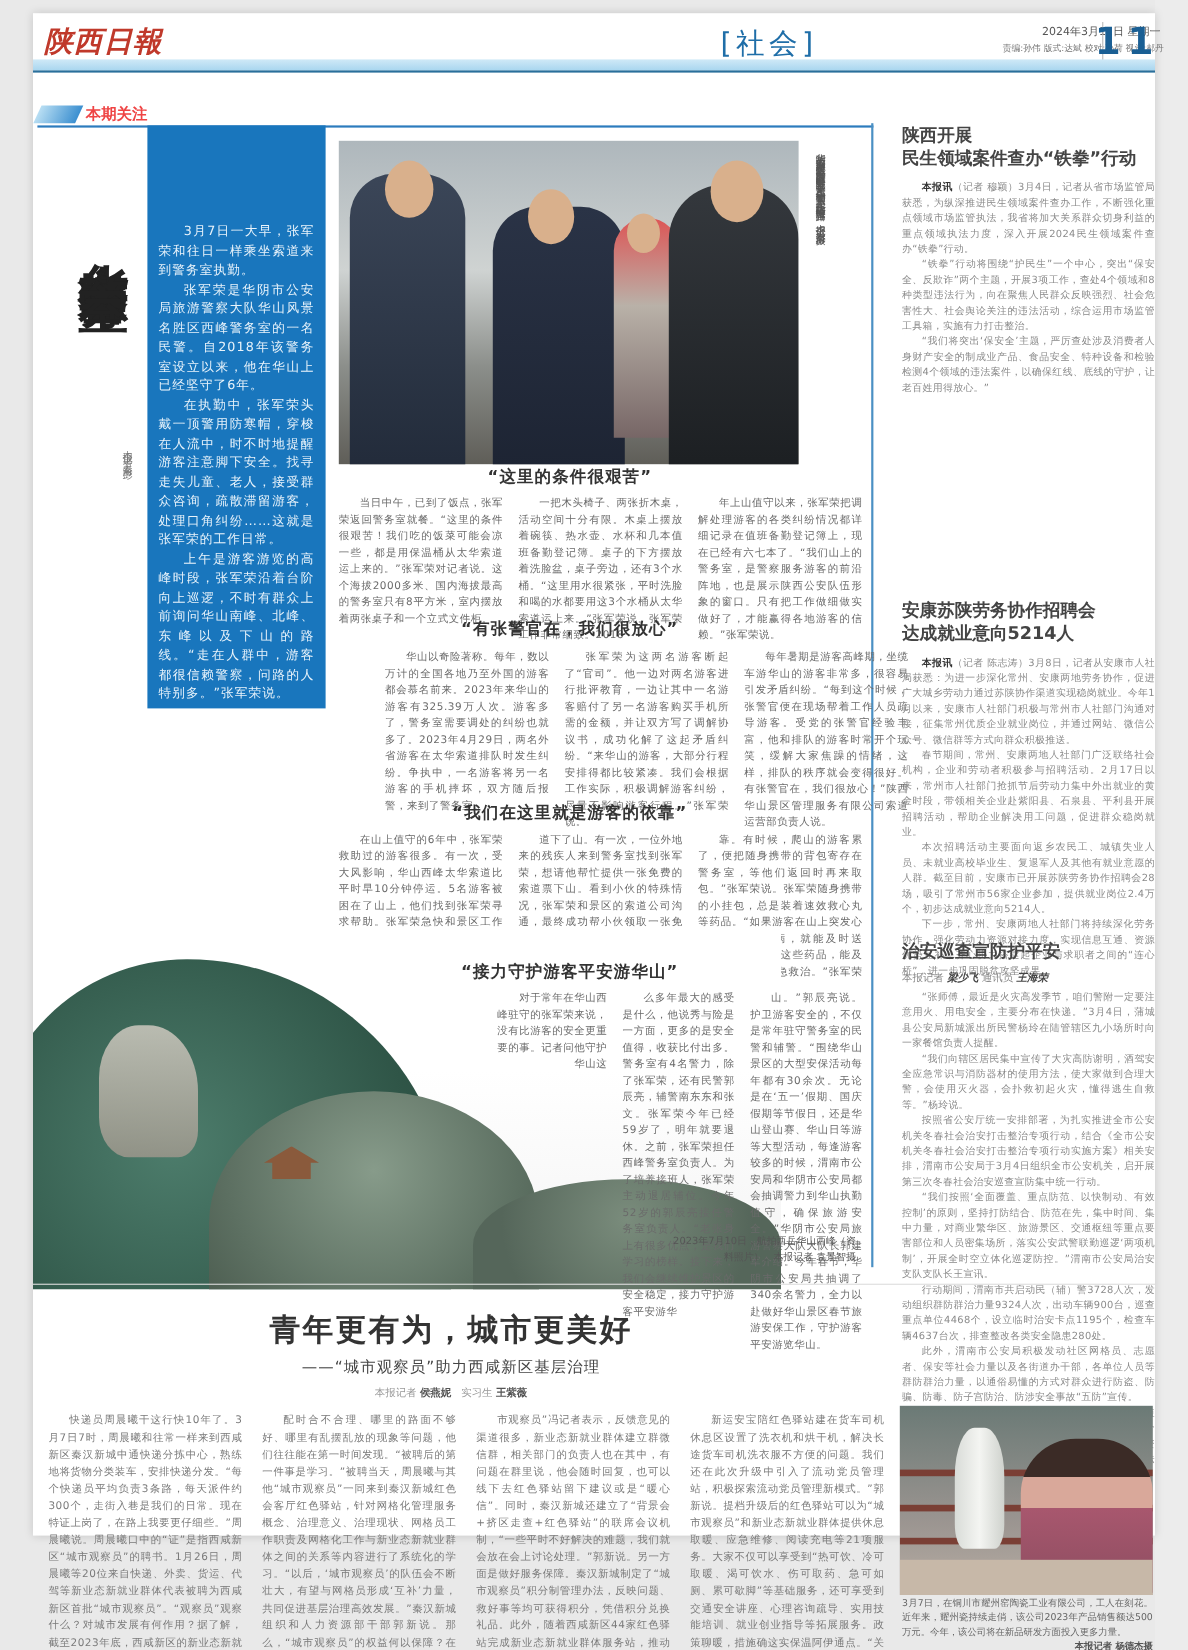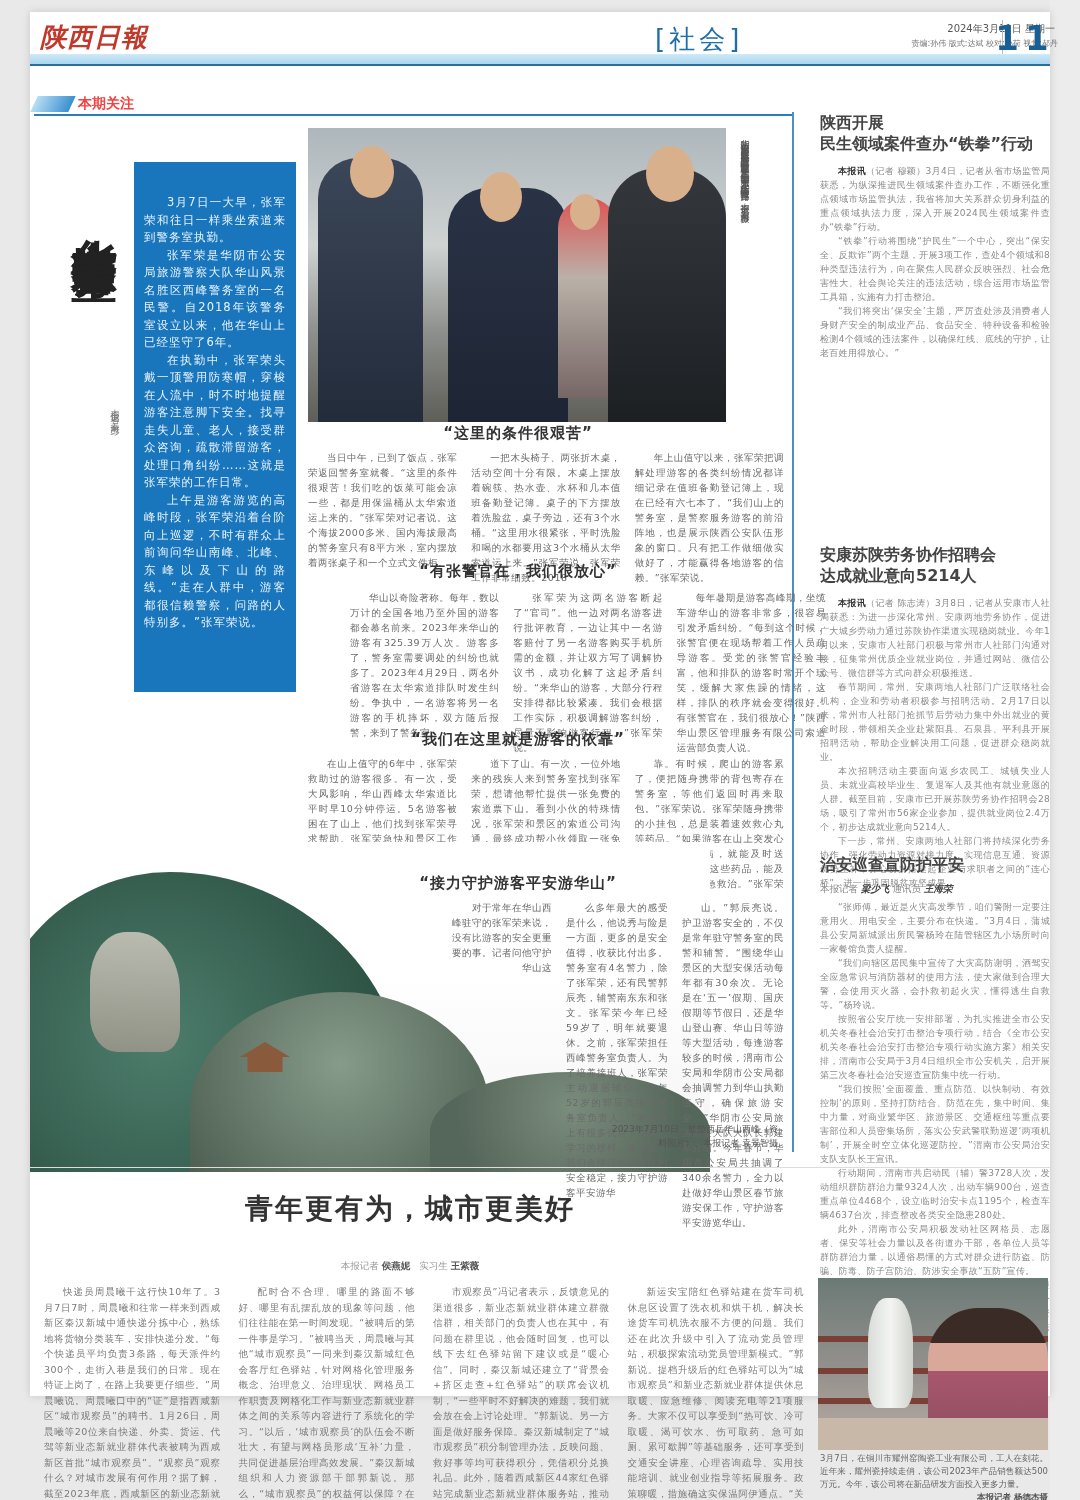--- a/index.html
+++ b/index.html
@@ -23,21 +23,21 @@
   .flag { position: absolute; left: 4px; top: 82px; width: 760px; height: 20px; }
   .flag-stripe { position: absolute; left: 0; top: 2px; width: 38px; height: 16px; background: linear-gradient(90deg,#b8def3,#3b8fd0); transform: skewX(-25deg); }
   .flag-label { position: absolute; left: 44px; top: 1px; font-size: 14px; color: #ef4444; font-weight: bold; }
   .flag-rule { position: absolute; left: 0; top: 20px; width: 760px; height: 2px; background: #2c7bbd; }
 
   
   .main-title { position: absolute; left: 14px; top: 190px; width: 80px; font-size: 46px; font-weight: bold; color: #222; line-height: 58px; text-align: center; writing-mode: vertical-rl; letter-spacing: 2px; }
   .main-byline { position: absolute; left: 78px; top: 390px; font-size: 9px; color: #777; writing-mode: vertical-rl; letter-spacing: 2px; }
 
   
-  .lead-box { position: absolute; left: 104px; top: 102px; width: 162px; height: 530px; background: #1976bd; padding: 32px 10px 10px 10px; color: #e8f3fb; font-size: 11.5px; line-height: 17.5px; letter-spacing: 1px; margin-top: 48px; }
+  .lead-box { position: absolute; left: 104px; top: 102px; width: 162px; height: 530px; background: #1976bd; padding: 88px 10px 10px 10px; color: #e8f3fb; font-size: 11.5px; line-height: 17.5px; letter-spacing: 1px; }
   .lead-box p { text-indent: 2em; text-align: justify; }
 
   
   .photo-top { position: absolute; left: 278px; top: 116px; width: 418px; height: 294px; background: linear-gradient(180deg,#aeb7bc 0%,#cfd3d2 40%,#8b8e8a 70%,#5f5e58 100%); overflow: hidden; }
   .photo-top .p1 { position: absolute; left: 10px; top: 30px; width: 105px; height: 270px; background: linear-gradient(#3b4658,#222b3a); border-radius: 40px 40px 0 0; }
   .photo-top .p2 { position: absolute; left: 140px; top: 60px; width: 120px; height: 240px; background: linear-gradient(#2a3346,#1d2433); border-radius: 40px 40px 0 0; }
   .photo-top .p3 { position: absolute; left: 250px; top: 70px; width: 60px; height: 200px; background: linear-gradient(#d55 0%,#b9b1a8 40%,#766 100%); border-radius: 30px 30px 0 0; }
   .photo-top .p4 { position: absolute; left: 300px; top: 40px; width: 118px; height: 260px; background: linear-gradient(#34383d,#1c1f22); border-radius: 50px 50px 0 0; }
   .photo-top .face { position: absolute; border-radius: 50%; background: #d9b08c; }
   .photo-caption-v { position: absolute; left: 708px; top: 120px; height: 300px; font-size: 9px; color: #555; writing-mode: vertical-rl; line-height: 14px; letter-spacing: 1px; }
@@ -229,20 +229,21 @@
       <p>按照省公安厅统一安排部署，为扎实推进全市公安机关冬春社会治安打击整治专项行动，结合《全市公安机关冬春社会治安打击整治专项行动实施方案》相关安排，渭南市公安局于3月4日组织全市公安机关，启开展第三次冬春社会治安巡查宣防集中统一行动。</p>
       <p>“我们按照‘全面覆盖、重点防范、以快制动、有效控制’的原则，坚持打防结合、防范在先，集中时间、集中力量，对商业繁华区、旅游景区、交通枢纽等重点要害部位和人员密集场所，落实公安武警联勤巡逻‘两项机制’，开展全时空立体化巡逻防控。”渭南市公安局治安支队支队长王宣讯。</p>
       <p>行动期间，渭南市共启动民（辅）警3728人次，发动组织群防群治力量9324人次，出动车辆900台，巡查重点单位4468个，设立临时治安卡点1195个，检查车辆4637台次，排查整改各类安全隐患280处。</p>
       <p>此外，渭南市公安局积极发动社区网格员、志愿者、保安等社会力量以及各街道办干部，各单位人员等群防群治力量，以通俗易懂的方式对群众进行防盗、防骗、防毒、防子宫防治、防涉安全事故“五防”宣传。</p>
       <p>“我们通过传统媒体与新媒体相结合的方式，制作短视频，动漫等安全宣传作品进行广泛宣传。”王鑫介绍，“统一行动期间，共设置宣防点121个，发放宣传资料2.6万份，播放宣传视频73条，切实提高群众的守法自觉和自我保护意识。”</p>
     </div>
   </div>
 
   <div class="bottom-rule"></div>
   <div class="bottom-title">青年更有为，城市更美好</div>
+  <div class="bottom-sub">——“城市观察员”助力西咸新区基层治理</div>
   <div class="bottom-byline">
     <span>本报记者</span>
     <b>侯燕妮</b>
     &nbsp;
     <span>实习生</span>
     <b>王紫薇</b>
   </div>
   <div class="bottom-cols">
     <div class="col">
         <p>快递员周晨曦干这行快10年了。3月7日7时，周晨曦和往常一样来到西咸新区秦汉新城中通快递分拣中心，熟练地将货物分类装车，安排快递分发。“每个快递员平均负责3条路，每天派件约300个，走街入巷是我们的日常。现在特证上岗了，在路上我要更仔细些。”周晨曦说。周晨曦口中的“证”是指西咸新区“城市观察员”的聘书。1月26日，周晨曦等20位来自快递、外卖、货运、代驾等新业态新就业群体代表被聘为西咸新区首批“城市观察员”。“观察员”观察什么？对城市发展有何作用？据了解，截至2023年底，西咸新区的新业态新就业群体已达数万人，主要分布在快递、外卖、物流等新兴领域，为区域经济社会发展作出了重要贡献。他们每天穿梭在城市的大街小巷，像是“移动探头”，目视们的</p>

